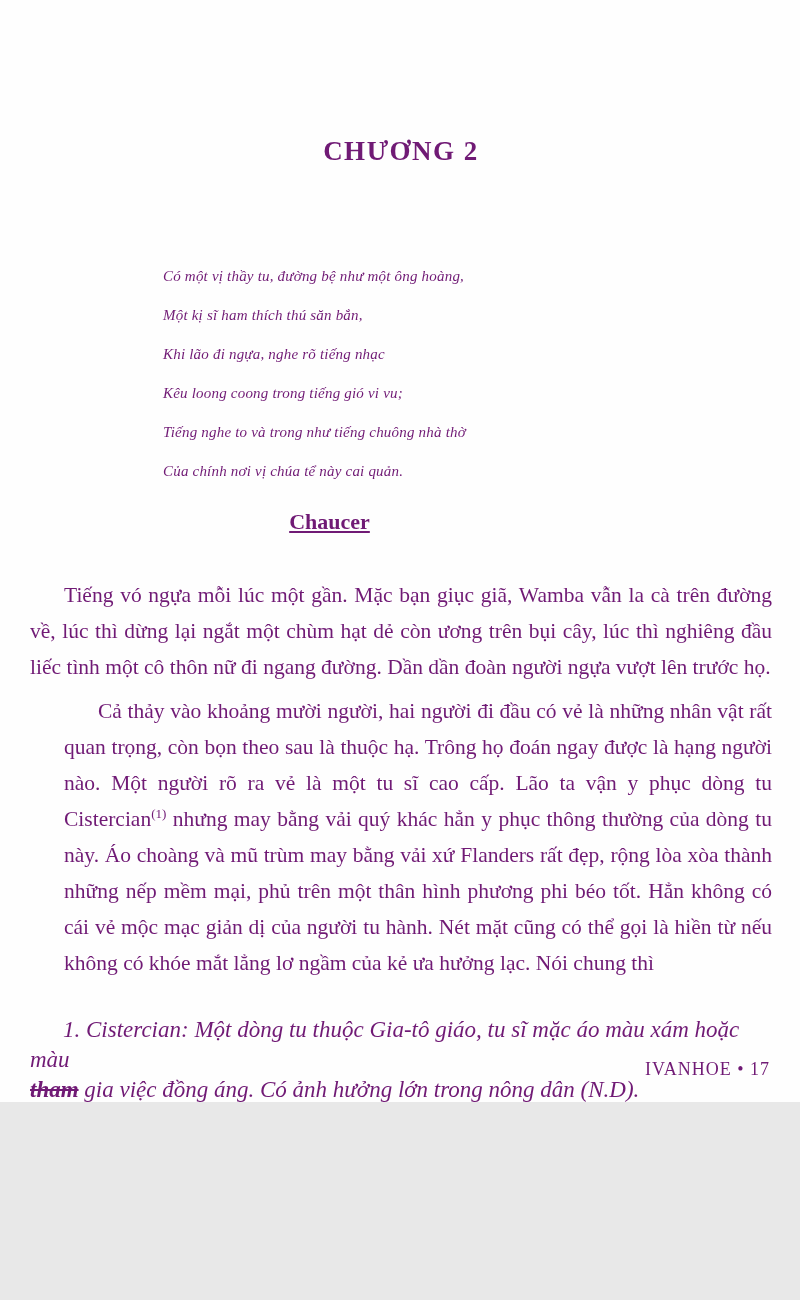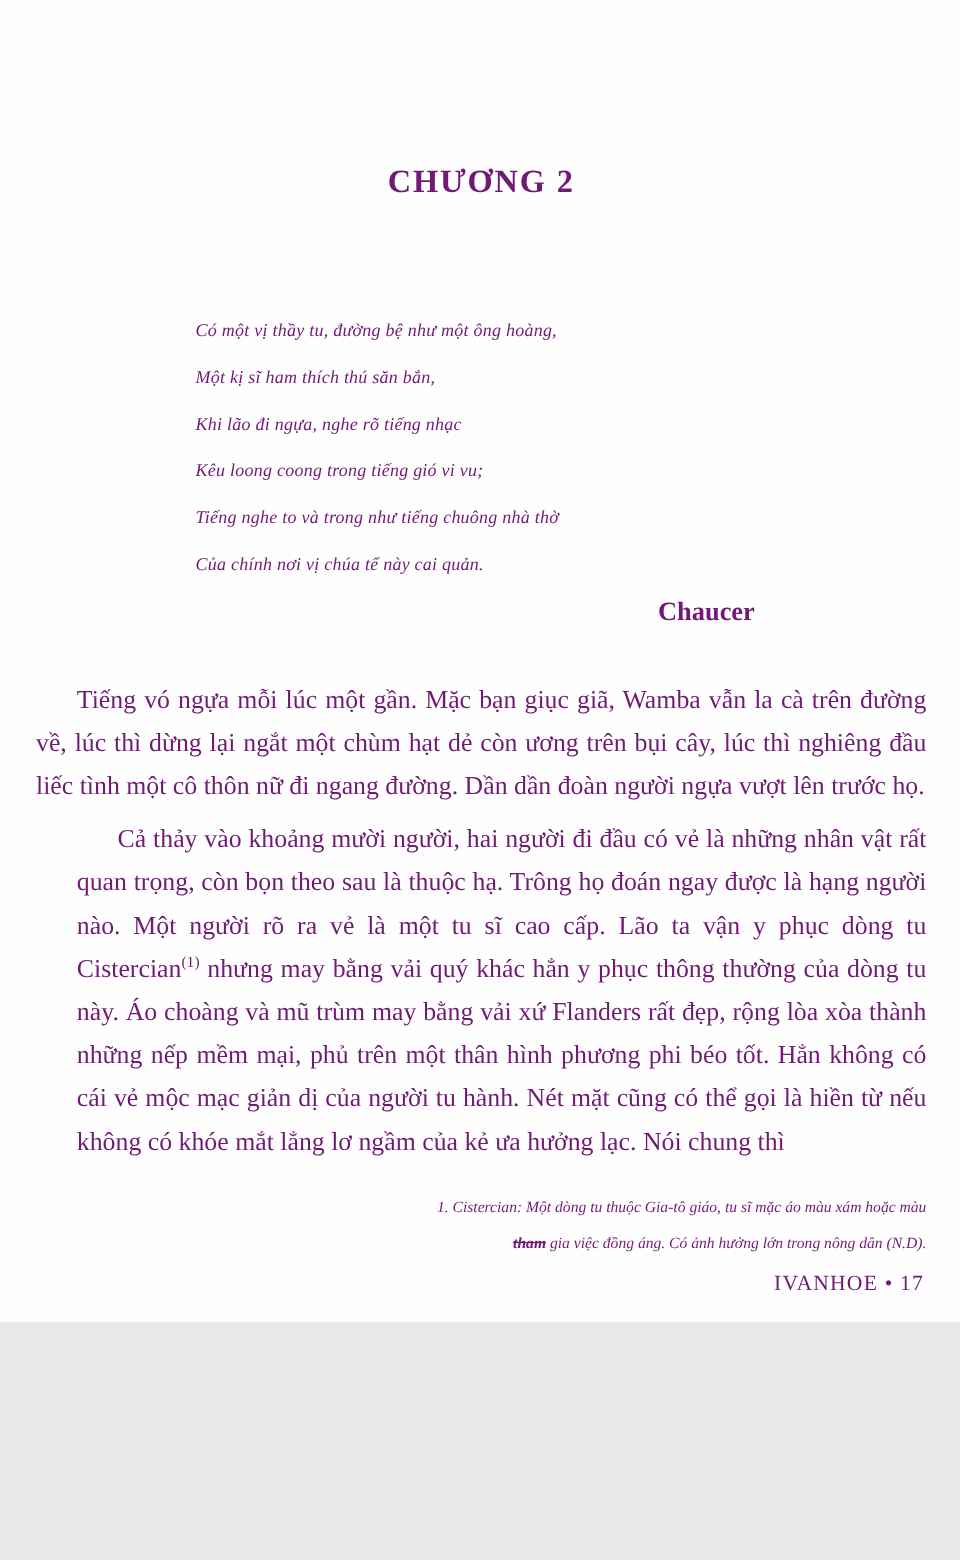--- a/index.html
+++ b/index.html
@@ -29,25 +29,26 @@
   }
   .poem {
     margin-top: 90px;
     margin-left: 133px;
     font-style: italic;
     font-size: 15px;
     line-height: 39px;
     letter-spacing: 0.2px;
   }
   .attribution {
-    margin-top: 6px;
-    text-align: right;
+    margin-top: 18px;
+    text-align: center;
     padding-right: 143px;
     font-weight: bold;
     font-size: 22px;
+    text-decoration: underline;
   }
   .body-para {
     margin: 0;
     font-size: 21.5px;
     line-height: 36px;
     text-align: justify;
     text-indent: 34px;
   }
   .body-para.first {
     margin-top: 42px;
@@ -55,25 +56,24 @@
   .body-para.second {
     margin-top: 8px;
     margin-left: 34px;
   }
   .fn-ref {
     font-size: 13px;
     line-height: 0;
     vertical-align: 8px;
   }
   .footnote {
-    margin-top: 22px;
-    font-size: 13px;
+    margin-top: 34px;
+    font-size: 23px;
     font-style: italic;
     line-height: 30px;
-    text-align: right;
   }
   .fn-line.fn-first {
     text-indent: 33px;
   }
   .struck {
     font-weight: bold;
     text-decoration: line-through;
   }
   .page-footer {
     position: absolute;

